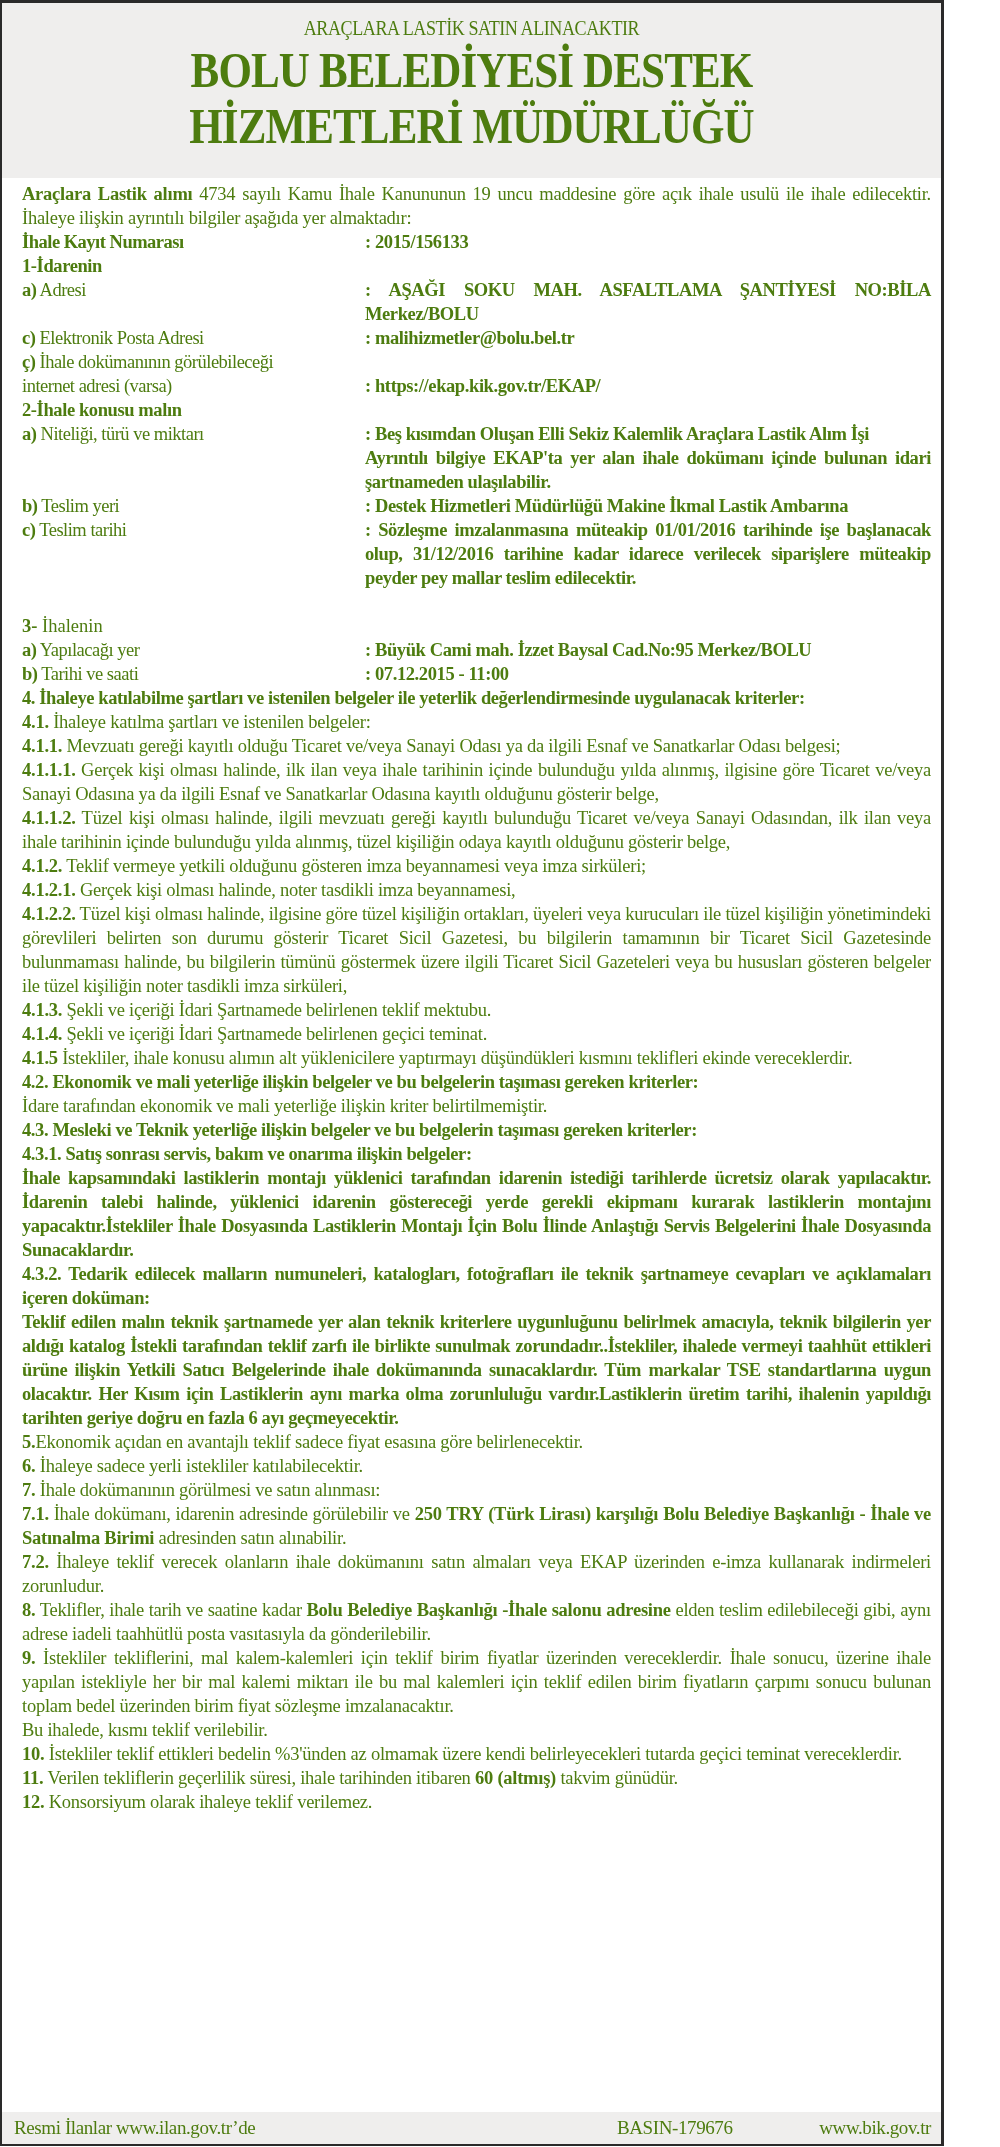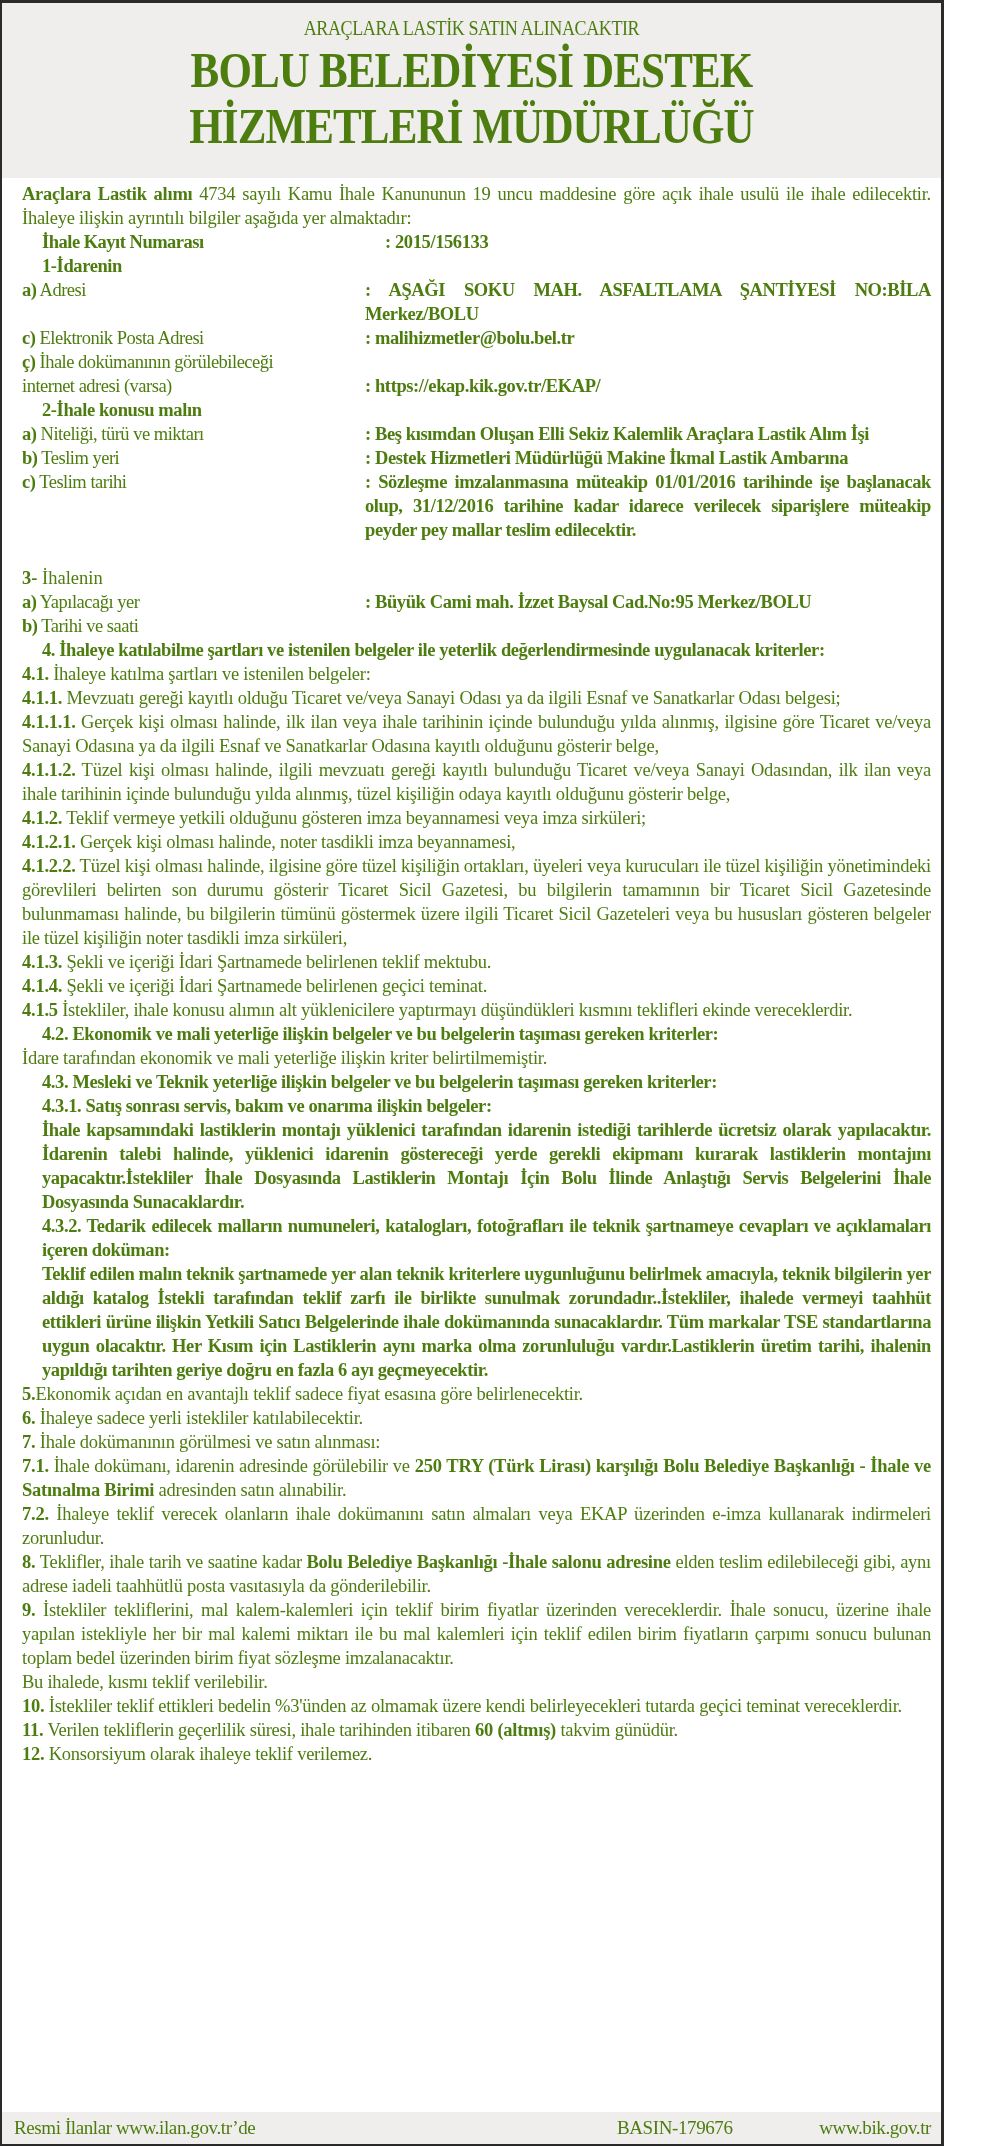--- a/index.html
+++ b/index.html
@@ -12,21 +12,21 @@
   }
   .hdr { background: #efeeed; height: 175px; text-align: center; overflow: hidden; }
   .hdr .sub { padding-top: 12px; font-size: 21px; line-height: 26px; letter-spacing: -0.5px; transform: scaleX(0.86); }
   .hdr .title { font-weight: bold; font-size: 50px; line-height: 54px; letter-spacing: -1px; transform: scaleX(0.86); margin-top: 2px; }
   .body { padding: 4px 10px 0 20px; font-size: 18.5px; line-height: 24px; }
   .p { text-align: justify; letter-spacing: -0.25px; }
   b { font-weight: bold; }
   .row { display: flex; }
   .row .lbl { width: 343px; flex: none; letter-spacing: -0.5px; }
   .row .val { flex: 1; font-weight: bold; text-align: justify; letter-spacing: -0.4px; }
-  .heading { font-weight: bold; letter-spacing: -0.4px; margin-left: 20px; }
+  .heading { font-weight: bold; letter-spacing: -0.4px; }
   .ftr {
     position: absolute; left: 0; right: 0; bottom: 0; height: 32px;
     background: #efeeed; font-size: 19px; line-height: 32px; letter-spacing: -0.4px;
   }
   .ftr .l { position: absolute; left: 12px; }
   .ftr .m { position: absolute; left: 615px; }
   .ftr .r { position: absolute; right: 10px; }
 </style>
 </head>
 <body>
@@ -66,40 +66,42 @@
           <div class="lbl"><b></b><span>internet adresi (varsa)</span></div>
           <div class="val">:  https://ekap.kik.gov.tr/EKAP/</div>
         </div>
     </div>
 
     <div class="heading">2-İhale konusu malın</div>
     <div class="row">
         <div class="lbl"><b>a)</b><span> Niteliği, türü ve miktarı</span></div>
         <div class="val">
           <div>: Beş kısımdan Oluşan Elli Sekiz Kalemlik Araçlara Lastik Alım İşi</div>
+          <div>Ayrıntılı bilgiye EKAP'ta yer alan ihale dokümanı içinde bulunan idari şartnameden ulaşılabilir.</div>
         </div>
       </div>
     <div class="row">
         <div class="lbl"><b>b)</b><span> Teslim yeri</span></div>
         <div class="val">: Destek Hizmetleri Müdürlüğü Makine İkmal Lastik Ambarına</div>
       </div>
     <div class="row">
         <div class="lbl"><b>c)</b><span> Teslim tarihi</span></div>
         <div class="val">: Sözleşme imzalanmasına müteakip 01/01/2016 tarihinde işe başlanacak olup, 31/12/2016 tarihine kadar idarece verilecek siparişlere müteakip peyder pey mallar teslim  edilecektir.</div>
       </div>
 
     <div style="height:24px"></div>
 
     <div><b>3-</b><span> İhalenin</span></div>
     <div class="row">
         <div class="lbl"><b>a)</b><span> Yapılacağı yer</span></div>
         <div class="val">: Büyük Cami mah. İzzet Baysal Cad.No:95 Merkez/BOLU</div>
       </div>
     <div class="row">
         <div class="lbl"><b>b)</b><span> Tarihi ve saati</span></div>
+        <div class="val">: 07.12.2015 - 11:00</div>
       </div>
 
     <div class="heading p">4. İhaleye katılabilme şartları ve istenilen belgeler ile yeterlik değerlendirmesinde uygulanacak kriterler:</div>
 
     <div class="p"><b>4.1.</b><span> İhaleye katılma şartları ve istenilen belgeler:</span></div>
     <div class="p"><b>4.1.1.</b><span> Mevzuatı gereği kayıtlı olduğu Ticaret ve/veya Sanayi Odası ya da ilgili Esnaf ve Sanatkarlar Odası belgesi;</span></div>
     <div class="p"><b>4.1.1.1.</b><span> Gerçek kişi olması halinde, ilk ilan veya ihale tarihinin içinde bulunduğu yılda alınmış, ilgisine göre Ticaret ve/veya Sanayi Odasına ya da ilgili Esnaf ve Sanatkarlar Odasına kayıtlı olduğunu gösterir belge,</span></div>
     <div class="p"><b>4.1.1.2.</b><span> Tüzel kişi olması halinde, ilgili mevzuatı gereği kayıtlı bulunduğu Ticaret ve/veya Sanayi Odasından, ilk ilan veya ihale tarihinin içinde bulunduğu yılda alınmış, tüzel kişiliğin odaya kayıtlı olduğunu gösterir belge,</span></div>
     <div class="p"><b>4.1.2.</b><span> Teklif vermeye yetkili olduğunu gösteren imza beyannamesi veya imza sirküleri;</span></div>
     <div class="p"><b>4.1.2.1.</b><span> Gerçek kişi olması halinde, noter tasdikli imza beyannamesi,</span></div>

